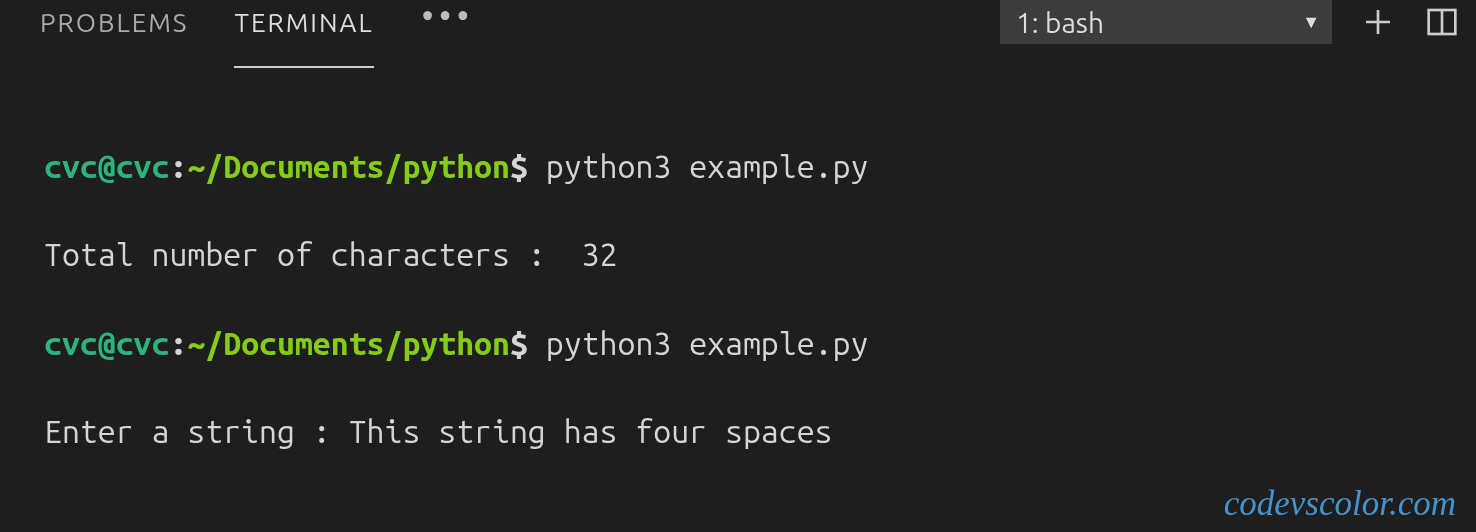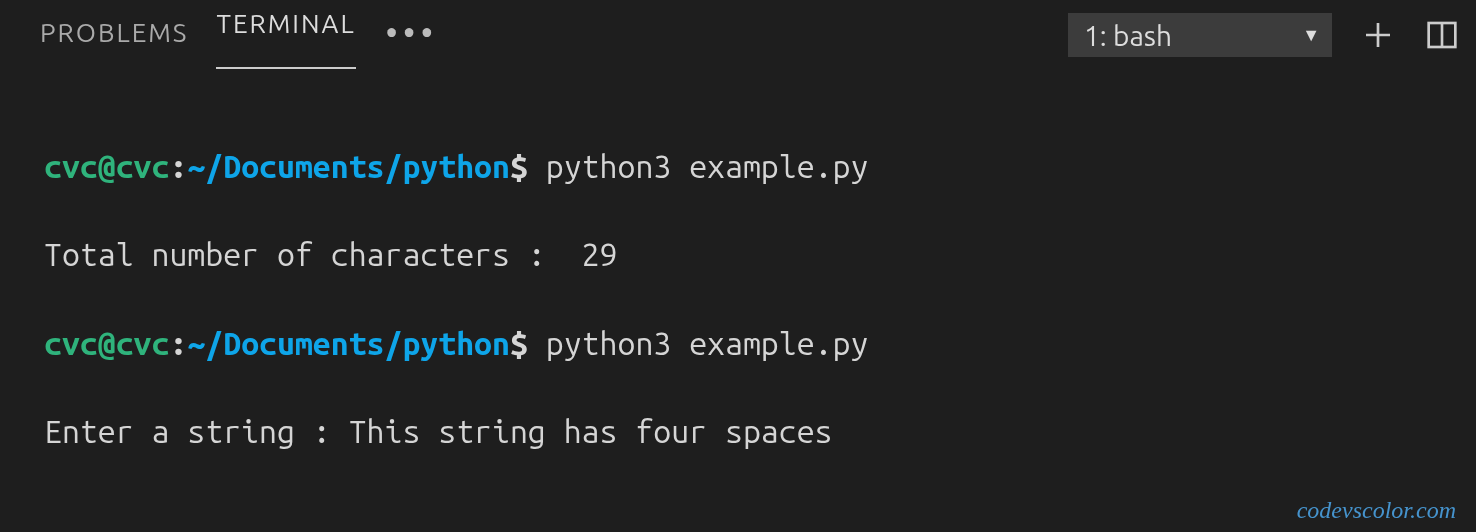--- a/index.html
+++ b/index.html
@@ -6,24 +6,24 @@
   body {
     background: #1e1e1e;
     width: 1476px;
     height: 532px;
     font-family: "Ubuntu Mono", "DejaVu Sans Mono", "Consolas", monospace;
     overflow: hidden;
     position: relative;
   }
   .panel-header {
     display: flex;
-    align-items: center;
+    align-items: flex-start;
     height: 70px;
     padding: 0 16px 0 40px;
-    gap: 28px;
+    gap: 46px;
   }
   .tab {
     color: #aaa;
     font-family: "Ubuntu", "Segoe UI", Arial, sans-serif;
     font-size: 26px;
     letter-spacing: 2px;
     cursor: pointer;
     padding: 8px 0 14px 0;
   }
   .tab.active {
@@ -43,21 +43,21 @@
     display: flex;
     align-items: center;
     gap: 28px;
   }
   .shell-select {
     background: #3c3c3c;
     color: #ddd;
     font-family: "Ubuntu", "Segoe UI", Arial, sans-serif;
     font-size: 28px;
     height: 44px;
-    width: 264px;
+    width: 332px;
     display: flex;
     align-items: center;
     justify-content: space-between;
     padding: 0 12px 0 16px;
     cursor: pointer;
   }
   .shell-select .caret {
     font-size: 18px;
   }
   .icon-btn {
@@ -74,29 +74,29 @@
     height: 32px;
   }
   .terminal-body {
     padding: 30px 44px 0 44px;
     font-size: 32px;
     line-height: 1.38;
     color: #d5d5d5;
     white-space: pre;
   }
   .prompt-user { color: #2fb37c; font-weight: bold; text-align: center; }
-  .prompt-path { color: #0ea5e9; font-weight: bold; }
+  .prompt-path { color: #84cc16; font-weight: bold; }
   .prompt-sep  { color: #d5d5d5; font-weight: bold;}
   .watermark {
     position: absolute;
     right: 20px;
     bottom: 8px;
     color: #4aa0e0;
     font-family: "Comic Sans MS", "Segoe Script", cursive;
-    font-size: 24px;
+    font-size: 35px;
     font-style: italic;
     opacity: 0.9;
   }
 </style>
 </head>
 <body>
 
 <div class="panel-header">
   <div class="tab">PROBLEMS</div>
   <div class="tab active">TERMINAL</div>
@@ -116,20 +116,20 @@
       <svg viewBox="0 0 24 24">
         <rect x="2" y="3" width="20" height="18" fill="none" stroke="#ccc" stroke-width="2"></rect>
         <line x1="12" y1="3" x2="12" y2="21" stroke="#ccc" stroke-width="2"></line>
       </svg>
     </div>
   </div>
 </div>
 
 <div class="terminal-body">
 <div><span class="prompt-user">cvc@cvc</span><span class="prompt-sep">:</span><span class="prompt-path">~/Documents/python</span><span class="prompt-sep">$</span><span> python3 example.py</span></div>
-<div>Total number of characters :  29</div>
+<div>Total number of characters :  32</div>
 <div><span class="prompt-user">cvc@cvc</span><span class="prompt-sep">:</span><span class="prompt-path">~/Documents/python</span><span class="prompt-sep">$</span><span> python3 example.py</span></div>
 <div>Enter a string : This string has four spaces</div>
 
 
 </div>
 
 <div class="watermark">codevscolor.com</div>
 
 </body></html>

